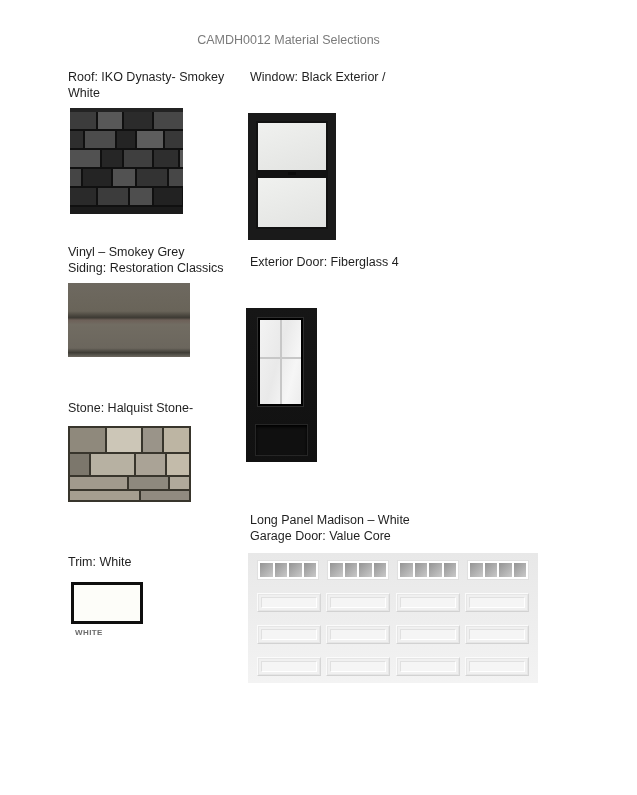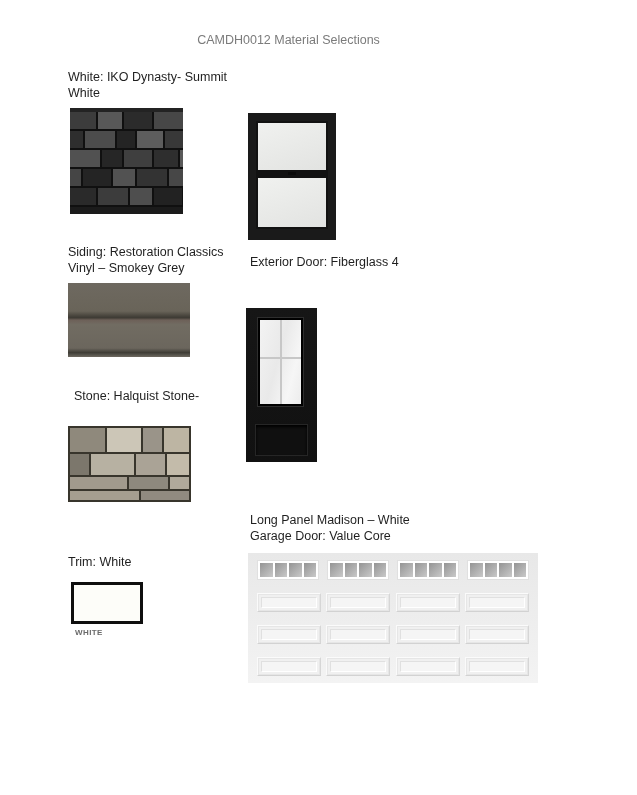--- a/index.html
+++ b/index.html
@@ -12,21 +12,21 @@
   .title{
     position:absolute;top:33px;left:0;width:577px;text-align:center;
     font-size:12.5px;color:#7b7b7b;
   }
 
   .label{position:absolute;font-size:12.5px;line-height:15.5px;color:#1f1f1f;}
   .lbl-roof{left:68px;top:70px;width:170px;}
   .lbl-window{left:250px;top:70px;width:180px;}
   .lbl-siding{left:68px;top:245px;width:180px;}
   .lbl-door{left:250px;top:254px;width:190px;line-height:17px;}
-  .lbl-stone{left:68px;top:389px;width:170px;margin-left:6px;}
+  .lbl-stone{left:68px;top:401px;width:170px;}
   .lbl-trim{left:68px;top:555px;width:120px;}
   .lbl-garage{left:250px;top:513px;width:200px;}
 
   
   .roof-img{
     position:absolute;left:70px;top:108px;width:113px;height:106px;
     background:#101010;overflow:hidden;
   }
   .sh-strip{height:4px;background:#232323;}
   .sh-row{display:flex;gap:2px;height:17px;margin-bottom:2px;}
@@ -122,21 +122,21 @@
   }
 </style>
 </head>
 <body>
 
 <div class="page">
 
   <div class="title">CAMDH0012 Material Selections</div>
 
   <div class="label lbl-roof">
-    <div>White: IKO Dynasty- Summit</div>
+    <div>Roof: IKO Dynasty- Smokey</div>
     <div>White</div>
   </div>
   <div class="roof-img">
     <div class="sh-strip"></div>
     <div class="sh-row">
       <i class="tab" style="width:26px;background:#3c3c3c"></i>
       <i class="tab" style="width:24px;background:#585858"></i>
       <i class="tab" style="width:28px;background:#2b2b2b"></i>
       <i class="tab" style="width:30px;background:#474747"></i>
     </div>
@@ -164,32 +164,33 @@
     <div class="sh-row">
       <i class="tab" style="width:26px;background:#2a2a2a"></i>
       <i class="tab" style="width:30px;background:#3c3c3c"></i>
       <i class="tab" style="width:22px;background:#4e4e4e"></i>
       <i class="tab" style="width:28px;background:#222222"></i>
     </div>
     <div class="sh-bottom"></div>
   </div>
 
   <div class="label lbl-window">
+    <div>Window: Black Exterior /</div>
   </div>
   <div class="window-img">
     <div class="sash sash-top"></div>
     <div class="rail">
       <i class="latch"></i>
     </div>
     <div class="sash sash-bottom"></div>
   </div>
 
   <div class="label lbl-siding">
+    <div>Vinyl – Smokey Grey</div>
     <div>Siding: Restoration Classics</div>
-    <div>Vinyl – Smokey Grey</div>
   </div>
   <div class="siding-img"></div>
 
   <div class="label lbl-door">
     <div>Exterior Door: Fiberglass 4</div>
   </div>
   <div class="door-img">
     <div class="door-glass">
       <i class="muntin-v"></i>
       <i class="muntin-h"></i>

